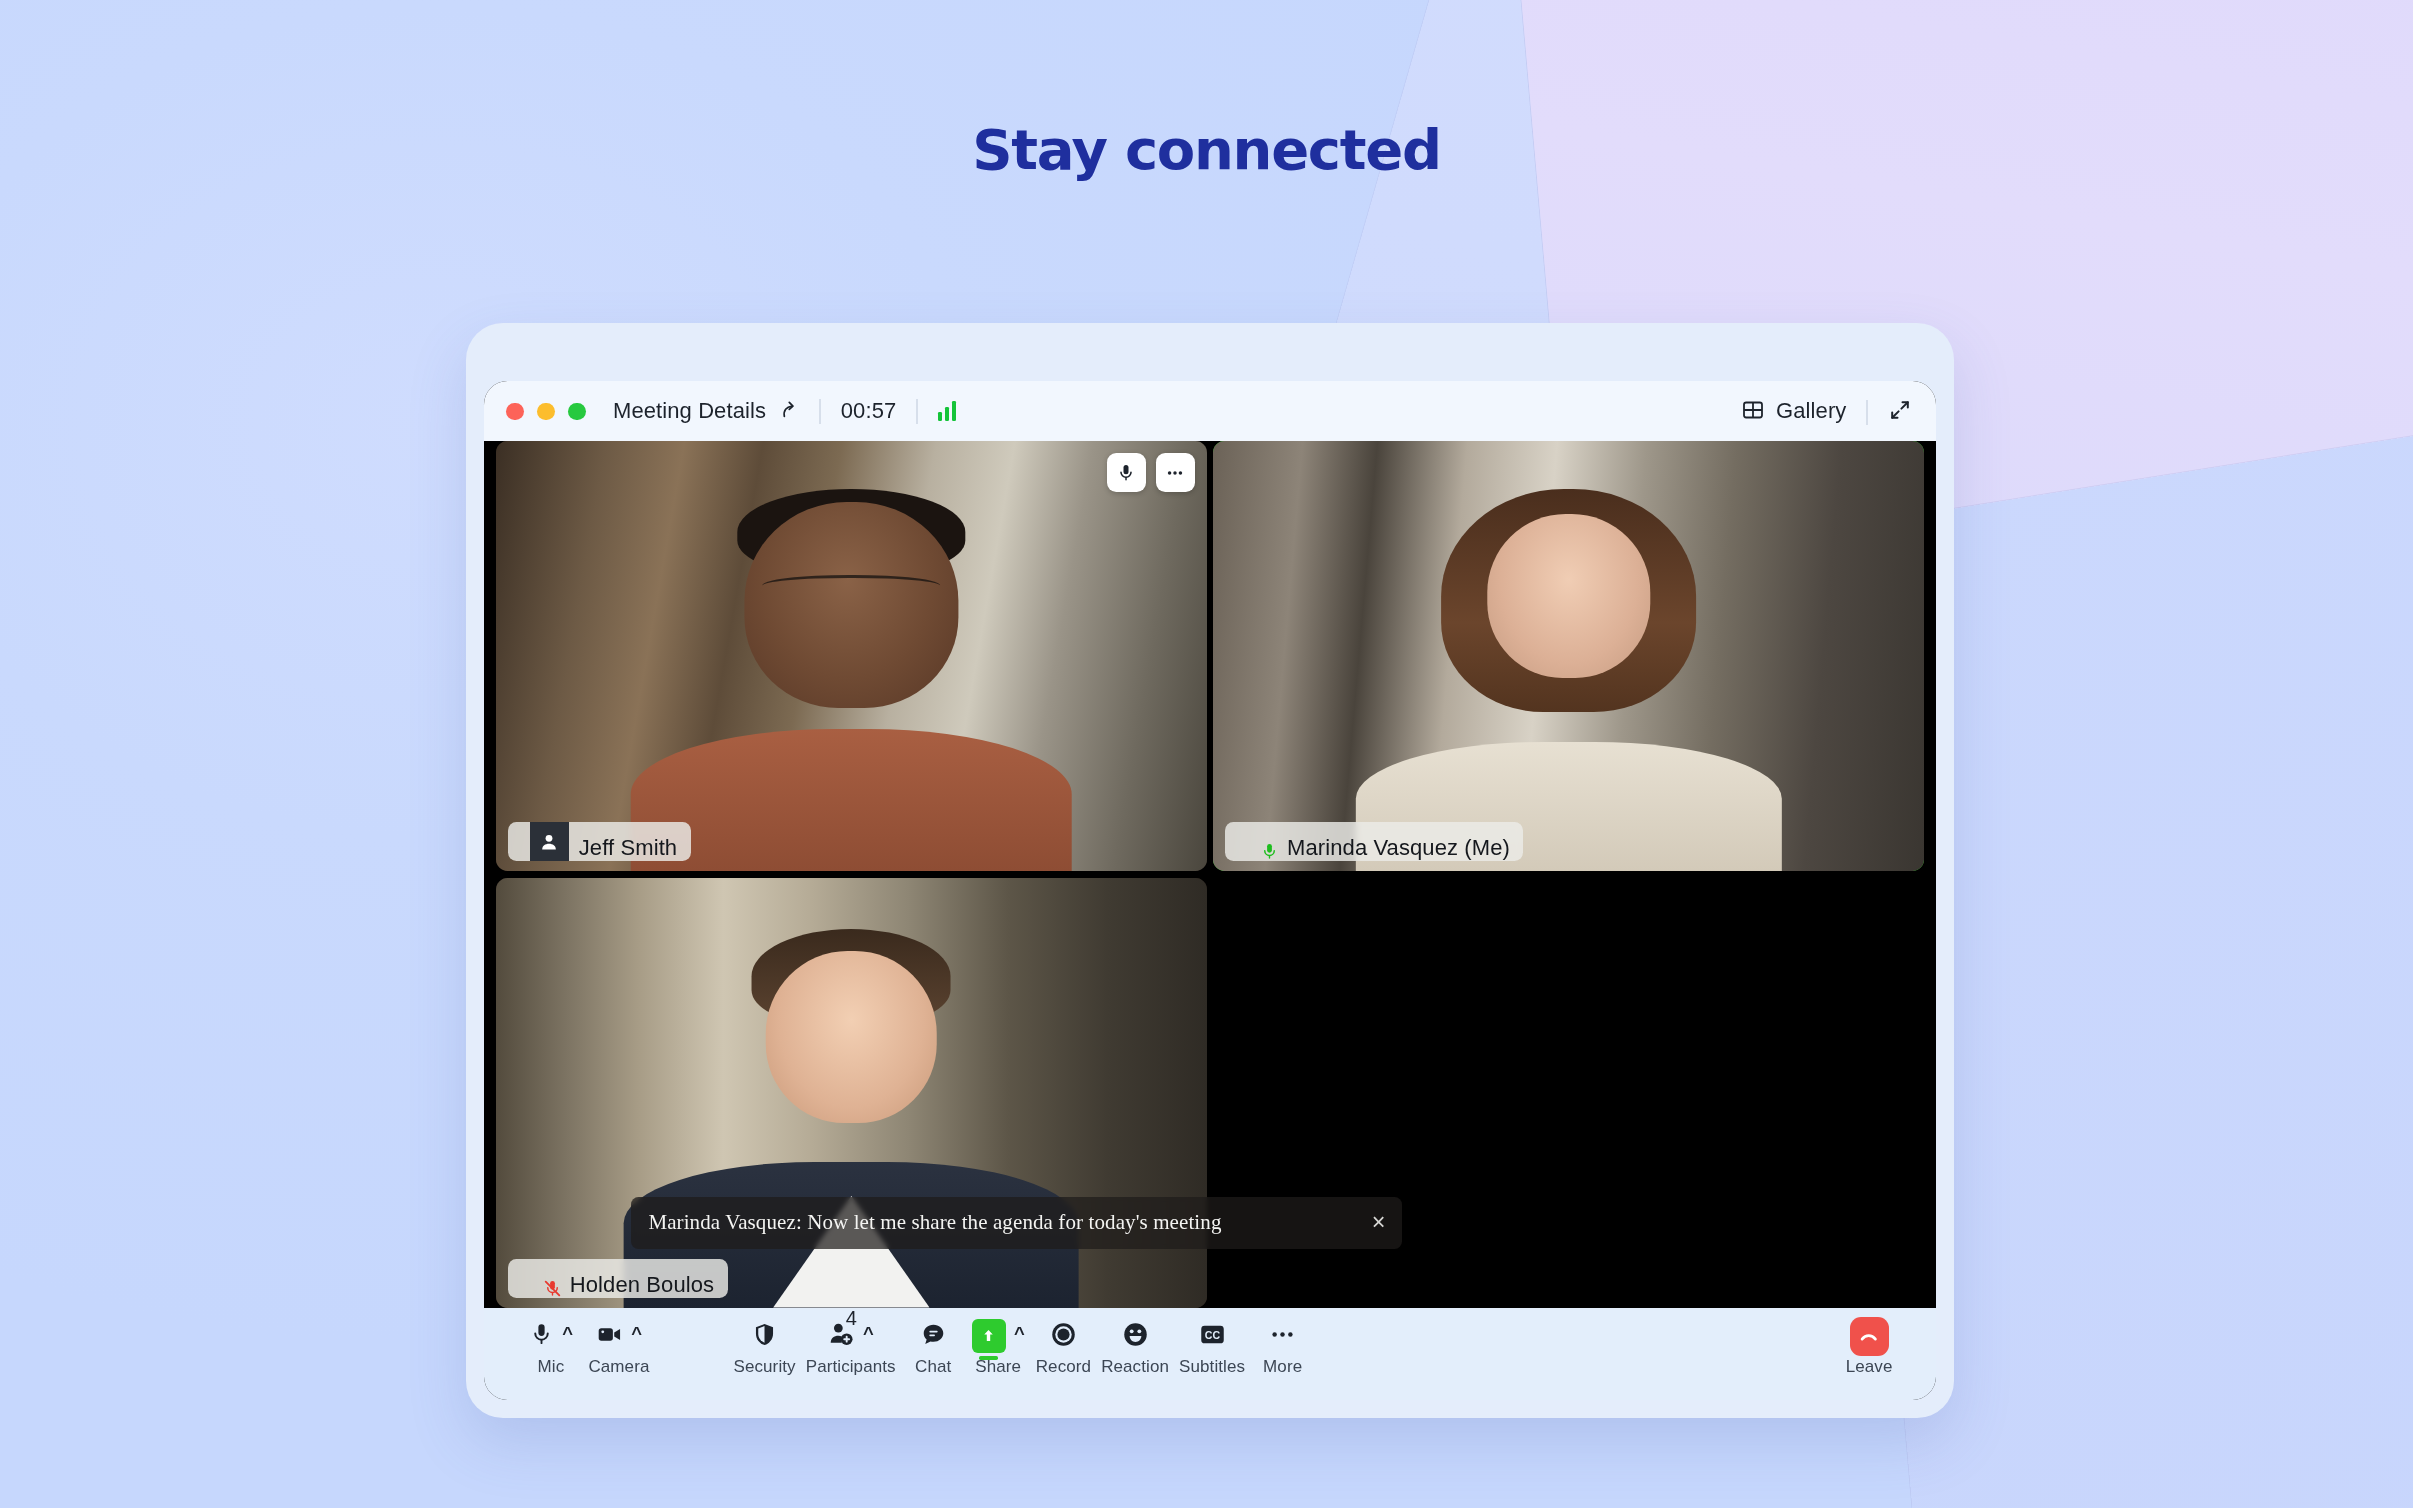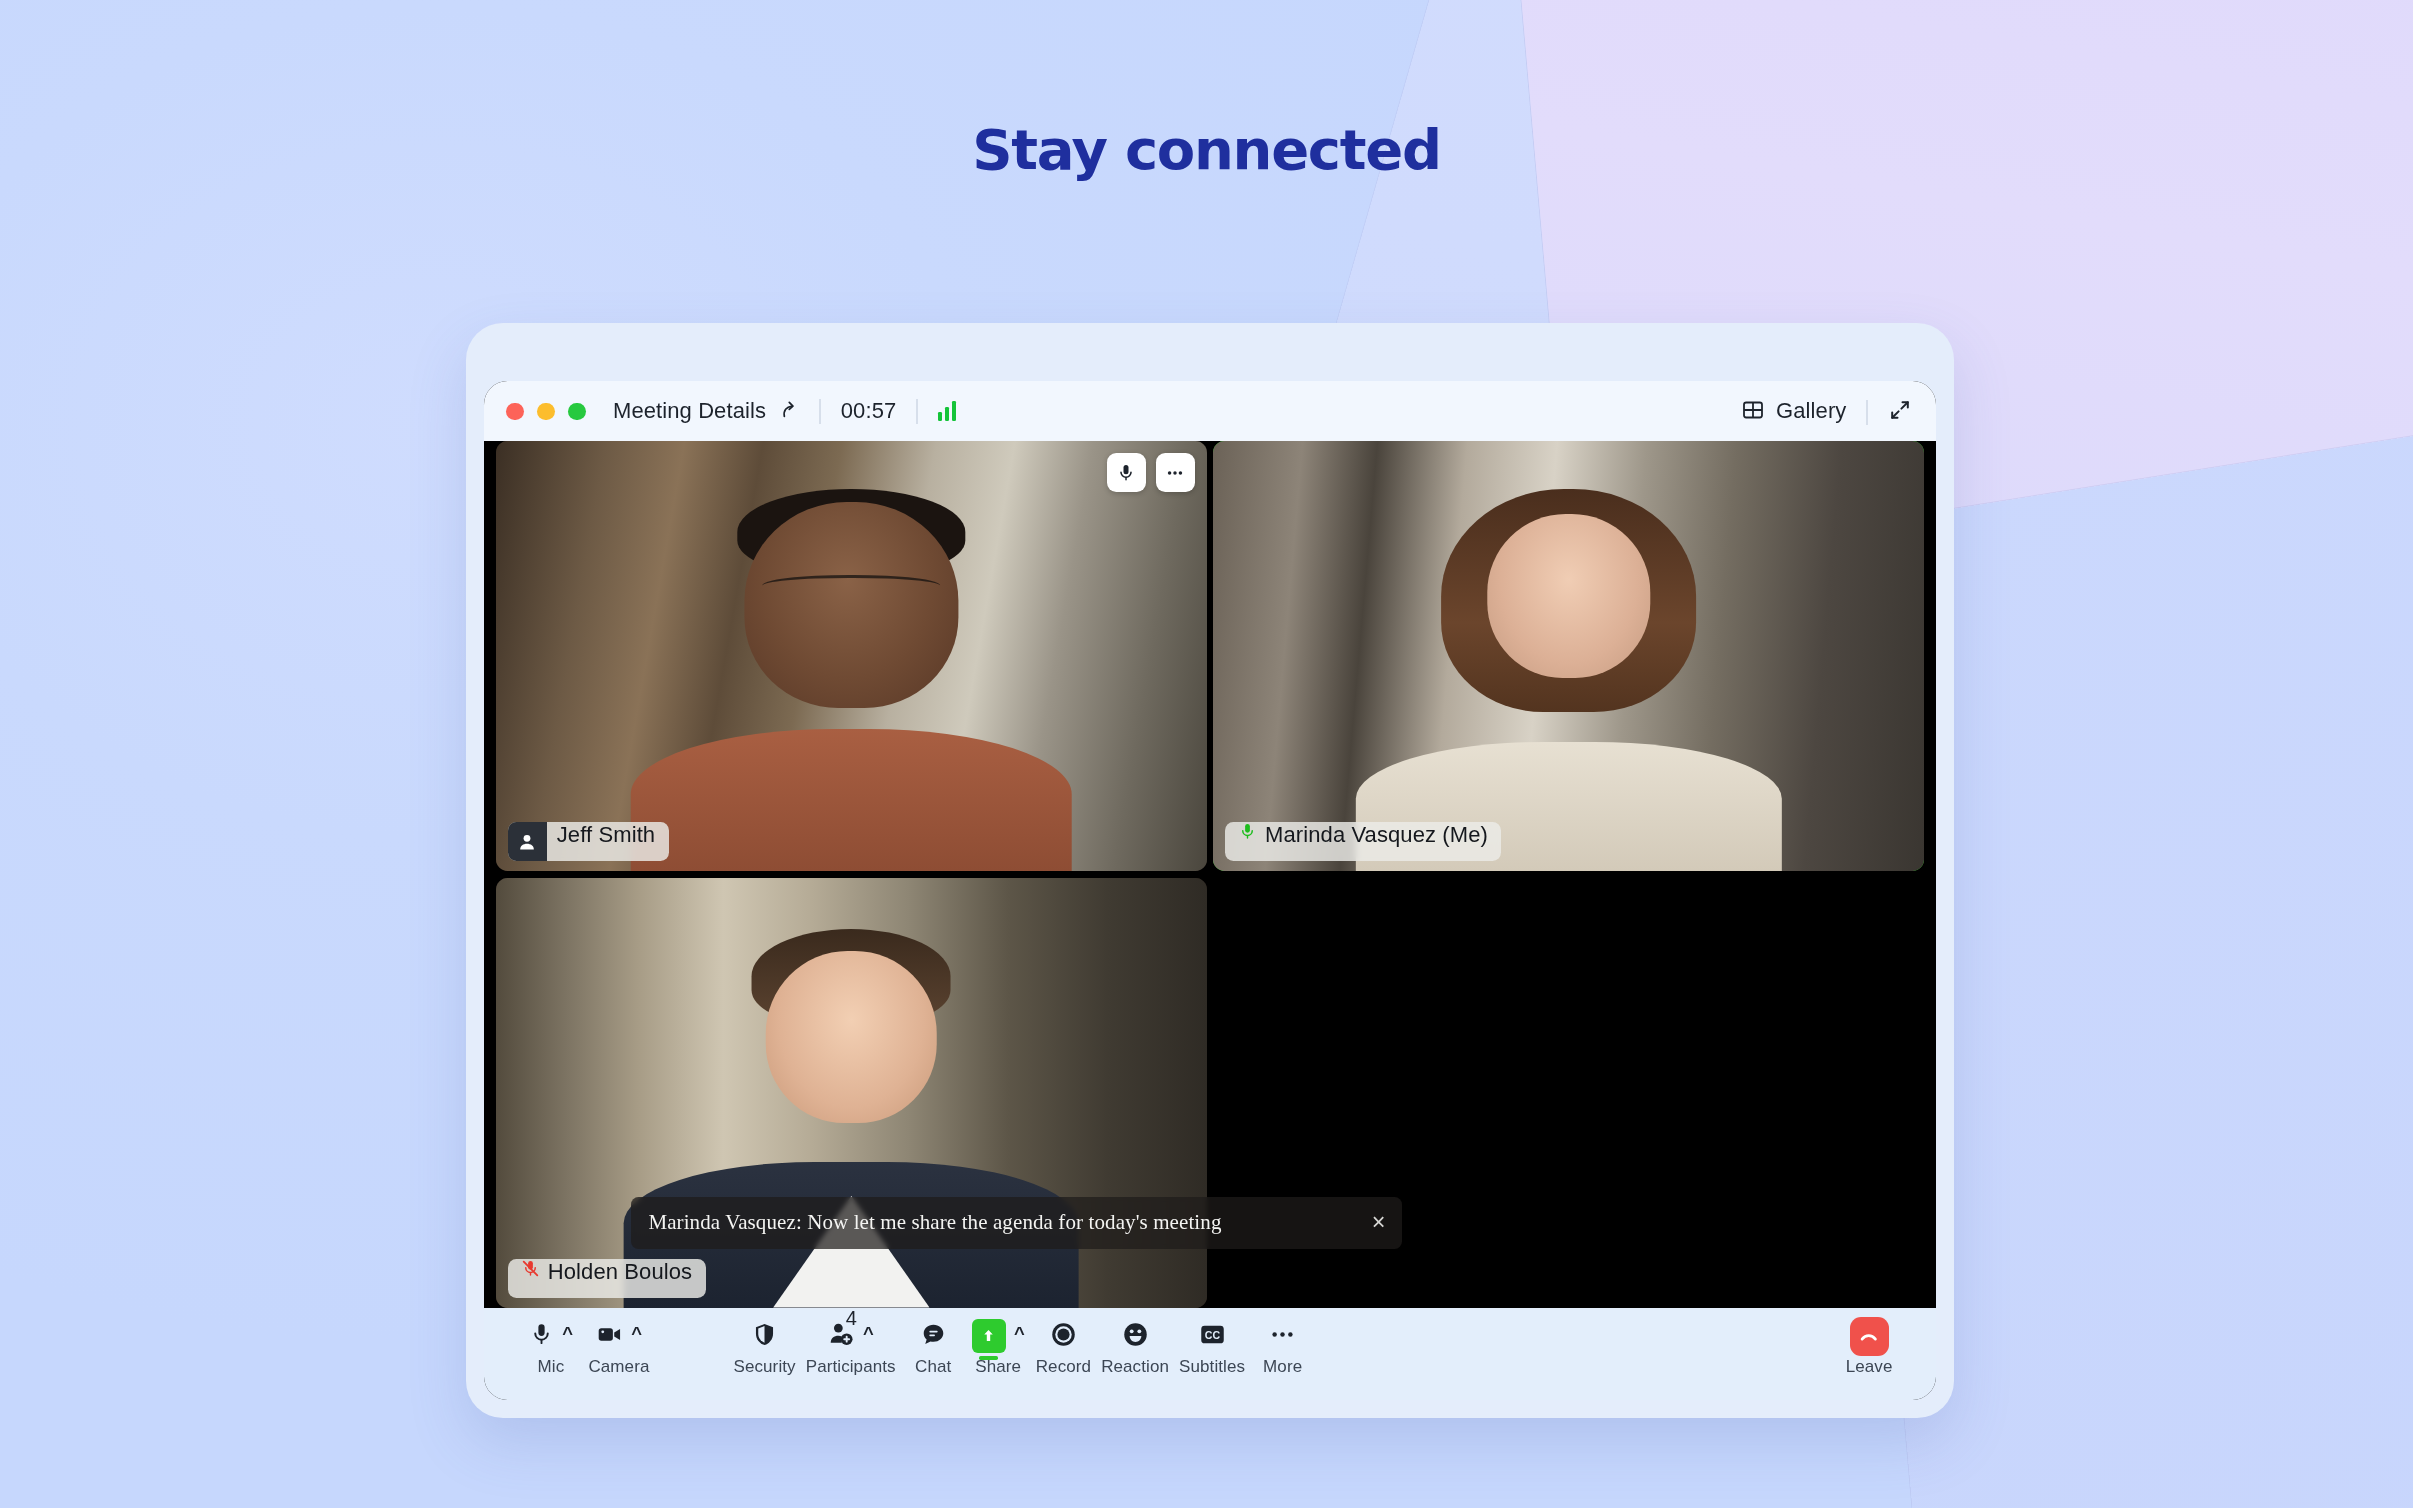--- a/index.html
+++ b/index.html
@@ -216,27 +216,28 @@
   .t4 .body {
     position:absolute; left:50%; bottom:0; transform:translateX(-50%);
     width:62%; height:30%;
     background:linear-gradient(100deg,#e2a352 0%,#d9993f 40%,#1d4f4a 52%,#d9993f 62%,#e2a352 100%);
     border-radius:40% 40% 0 0;
   }
 
   
   .name-badge {
     position:absolute; left:11.7px; bottom:10px;
-    display:flex; align-items:flex-start;
+    display:flex; align-items:flex-end;
     height:39px;
     background:rgba(236,236,232,.82);
     border-radius:8.4px;
     padding-right:13.4px;
     backdrop-filter:blur(3.4px);
     overflow:hidden;
+    padding-left:22px;
   }
   .name-badge .avt {
     width:39px; height:39px;
     background:#2b3038;
     display:flex; align-items:center; justify-content:center;
     margin-right:10px;
     flex:0 0 39px;
   }
   .name-badge .micwrap {
     display:flex; align-items:center; justify-content:center;

